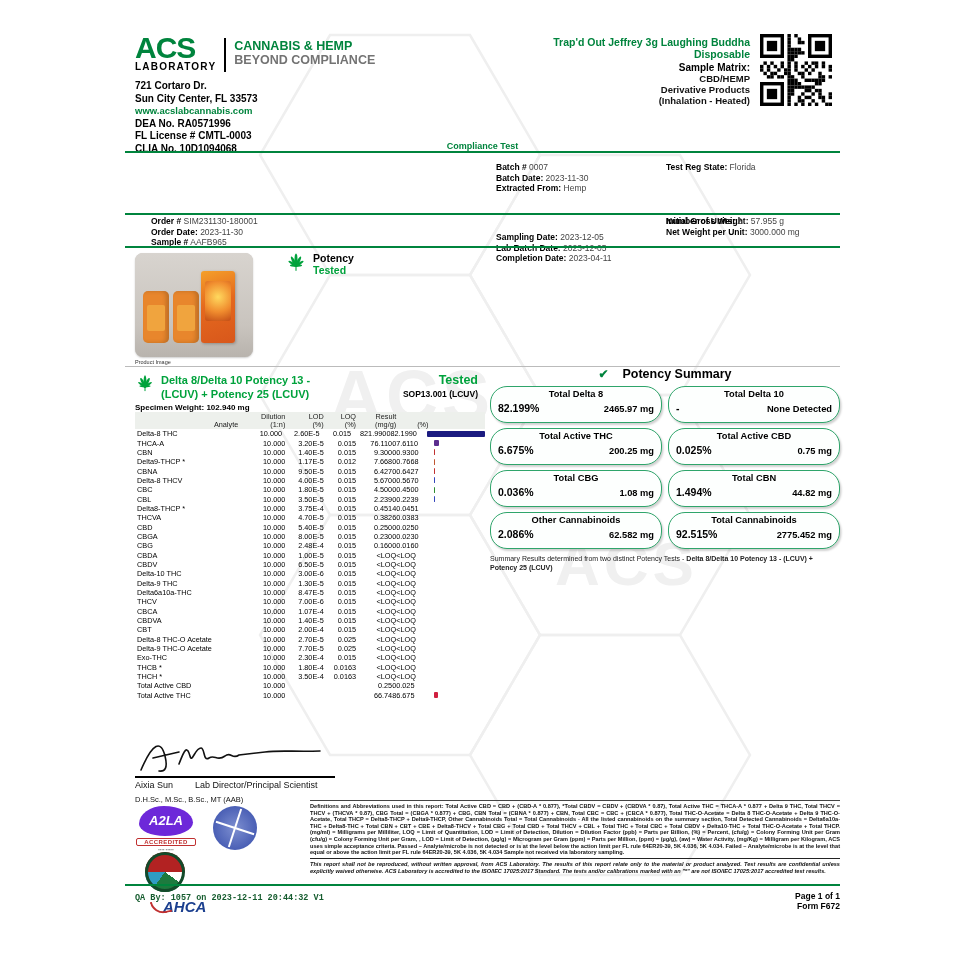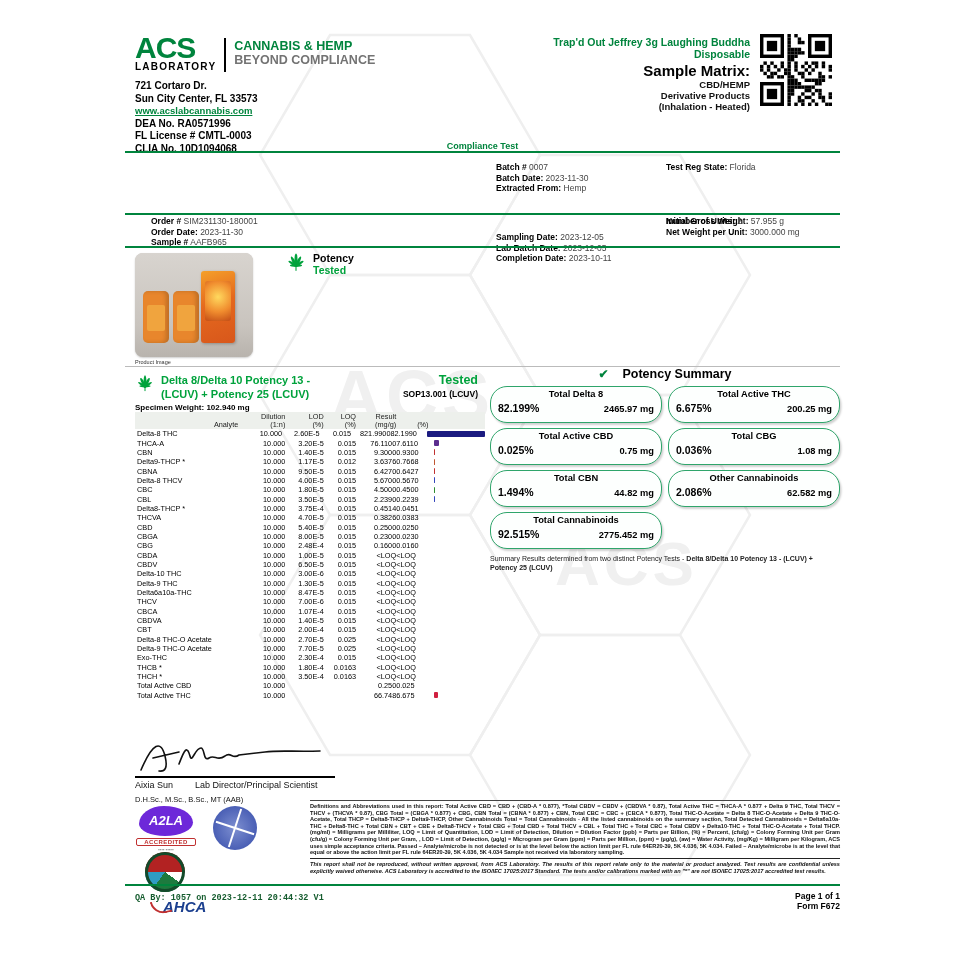--- a/index.html
+++ b/index.html
@@ -14,26 +14,26 @@
   .z { position:relative; z-index:1; }
 
   
   .logo-row { position:absolute; left:10px; top:36px; display:flex; align-items:flex-start; }
   .acs-big { font-size:30px; font-weight:bold; color:#00843d; line-height:24px; letter-spacing:-1px; }
   .acs-lab { font-size:10px; font-weight:bold; color:#000; letter-spacing:1.2px; margin-top:1px; }
   .logo-div { width:2px; height:34px; background:#000; margin:2px 8px 0 8px; }
   .tag1 { color:#00843d; font-weight:bold; font-size:12.5px; margin-top:3px; }
   .tag2 { color:#737373; font-weight:bold; font-size:12.5px; }
   .addr { position:absolute; left:10px; top:80px; font-size:10px; font-weight:bold; line-height:12.5px; }
-  .weburl { color:#00843d; text-decoration:underline; font-weight:bold; font-size:9.5px; }
+  .weburl { color:#00843d; font-weight:bold; font-size:9.5px; }
   .lic { font-weight:bold; }
 
   .prod-block { position:absolute; right:90px; top:36px; width:220px; text-align:right; }
   .prod-title { color:#00843d; font-weight:bold; font-size:10.5px; line-height:12px; }
-  .matrix-label { font-weight:bold; font-size:15px; margin-top:2px; }
+  .matrix-label { font-weight:bold; font-size:10px; margin-top:2px; }
   .matrix-line { font-weight:600; font-size:9.5px; line-height:11px; color:#111; }
   .qr { position:absolute; right:8px; top:34px; width:72px; height:72px; }
 
   
   .coa-title { position:absolute; left:0; top:124px; width:715px; text-align:center; font-size:15.5px; font-weight:bold; }
   .coa-sub { position:absolute; left:0; top:141px; width:715px; text-align:center; font-size:9px; font-weight:bold; color:#00843d; }
   .gline { position:absolute; left:0; width:715px; height:2px; background:#00843d; }
 
   
   .info-label { font-size:8.5px; font-weight:bold; }
@@ -349,21 +349,21 @@
     <div class="gline" style="top:213px"></div>
 
     <div class="col-a" style="top:216px">
         <div class="pair"><b>Order #</b><span class="v"> SIM231130-180001</span></div>
         <div class="pair"><b>Order Date:</b><span class="v"> 2023-11-30</span></div>
         <div class="pair"><b>Sample #</b><span class="v"> AAFB965</span></div>
       </div>
     <div class="col-c" style="top:232px">
         <div class="pair"><b>Sampling Date:</b><span class="v"> 2023-12-05</span></div>
         <div class="pair"><b>Lab Batch Date:</b><span class="v"> 2023-12-05</span></div>
-        <div class="pair"><b>Completion Date:</b><span class="v"> 2023-10-11</span></div>
+        <div class="pair"><b>Completion Date:</b><span class="v"> 2023-04-11</span></div>
       </div>
     <div class="col-d" style="top:216px">
         <div class="pair"><b>Initial Gross Weight:</b><span class="v"> 57.955 g</span></div>
       </div>
     <div style="position:absolute; left:525px; top:216px;">
         <div class="pair"><b>Number of Units:</b><span class="v"> 2</span></div>
         <div class="pair"><b>Net Weight per Unit:</b><span class="v"> 3000.000 mg</span></div>
       </div>
 
     <div class="gline" style="top:246px"></div>
@@ -455,21 +455,21 @@
             <div class="c c-pct">0.9300</div>
             <div class="c c-bar">
               <div class="bar" style="width: 1.5px; background: rgb(192, 48, 48);"></div>
             </div>
           </div>
           <div class="arow">
             <div class="c c-an">Delta9-THCP *</div>
             <div class="c c-dil">10.000</div>
             <div class="c c-lod">1.17E-5</div>
             <div class="c c-loq">0.012</div>
-            <div class="c c-res">3.6376</div>
+            <div class="c c-res">7.6680</div>
             <div class="c c-pct">0.7668</div>
             <div class="c c-bar">
               <div class="bar" style="width: 1.5px; background: rgb(192, 85, 48);"></div>
             </div>
           </div>
           <div class="arow">
             <div class="c c-an">CBNA</div>
             <div class="c c-dil">10.000</div>
             <div class="c c-lod">9.50E-5</div>
             <div class="c c-loq">0.015</div>
@@ -709,20 +709,27 @@
     <div class="psum">
       <div class="psum-head">
         <span class="ck">✔</span><span>Potency Summary</span>
       </div>
       <div class="pgrid" id="pgrid">
           <div class="pbox2">
             <div class="t">Total Delta 8</div>
             <div class="vals">
               <span class="pc">82.199%</span>
               <span class="mg">2465.97 mg</span>
+            </div>
+          </div>
+          <div class="pbox2">
+            <div class="t">Total Delta 10</div>
+            <div class="vals">
+              <span class="pc">-</span>
+              <span class="mg">None Detected</span>
             </div>
           </div>
           <div class="pbox2">
             <div class="t">Total Active THC</div>
             <div class="vals">
               <span class="pc">6.675%</span>
               <span class="mg">200.25 mg</span>
             </div>
           </div>
           <div class="pbox2">

